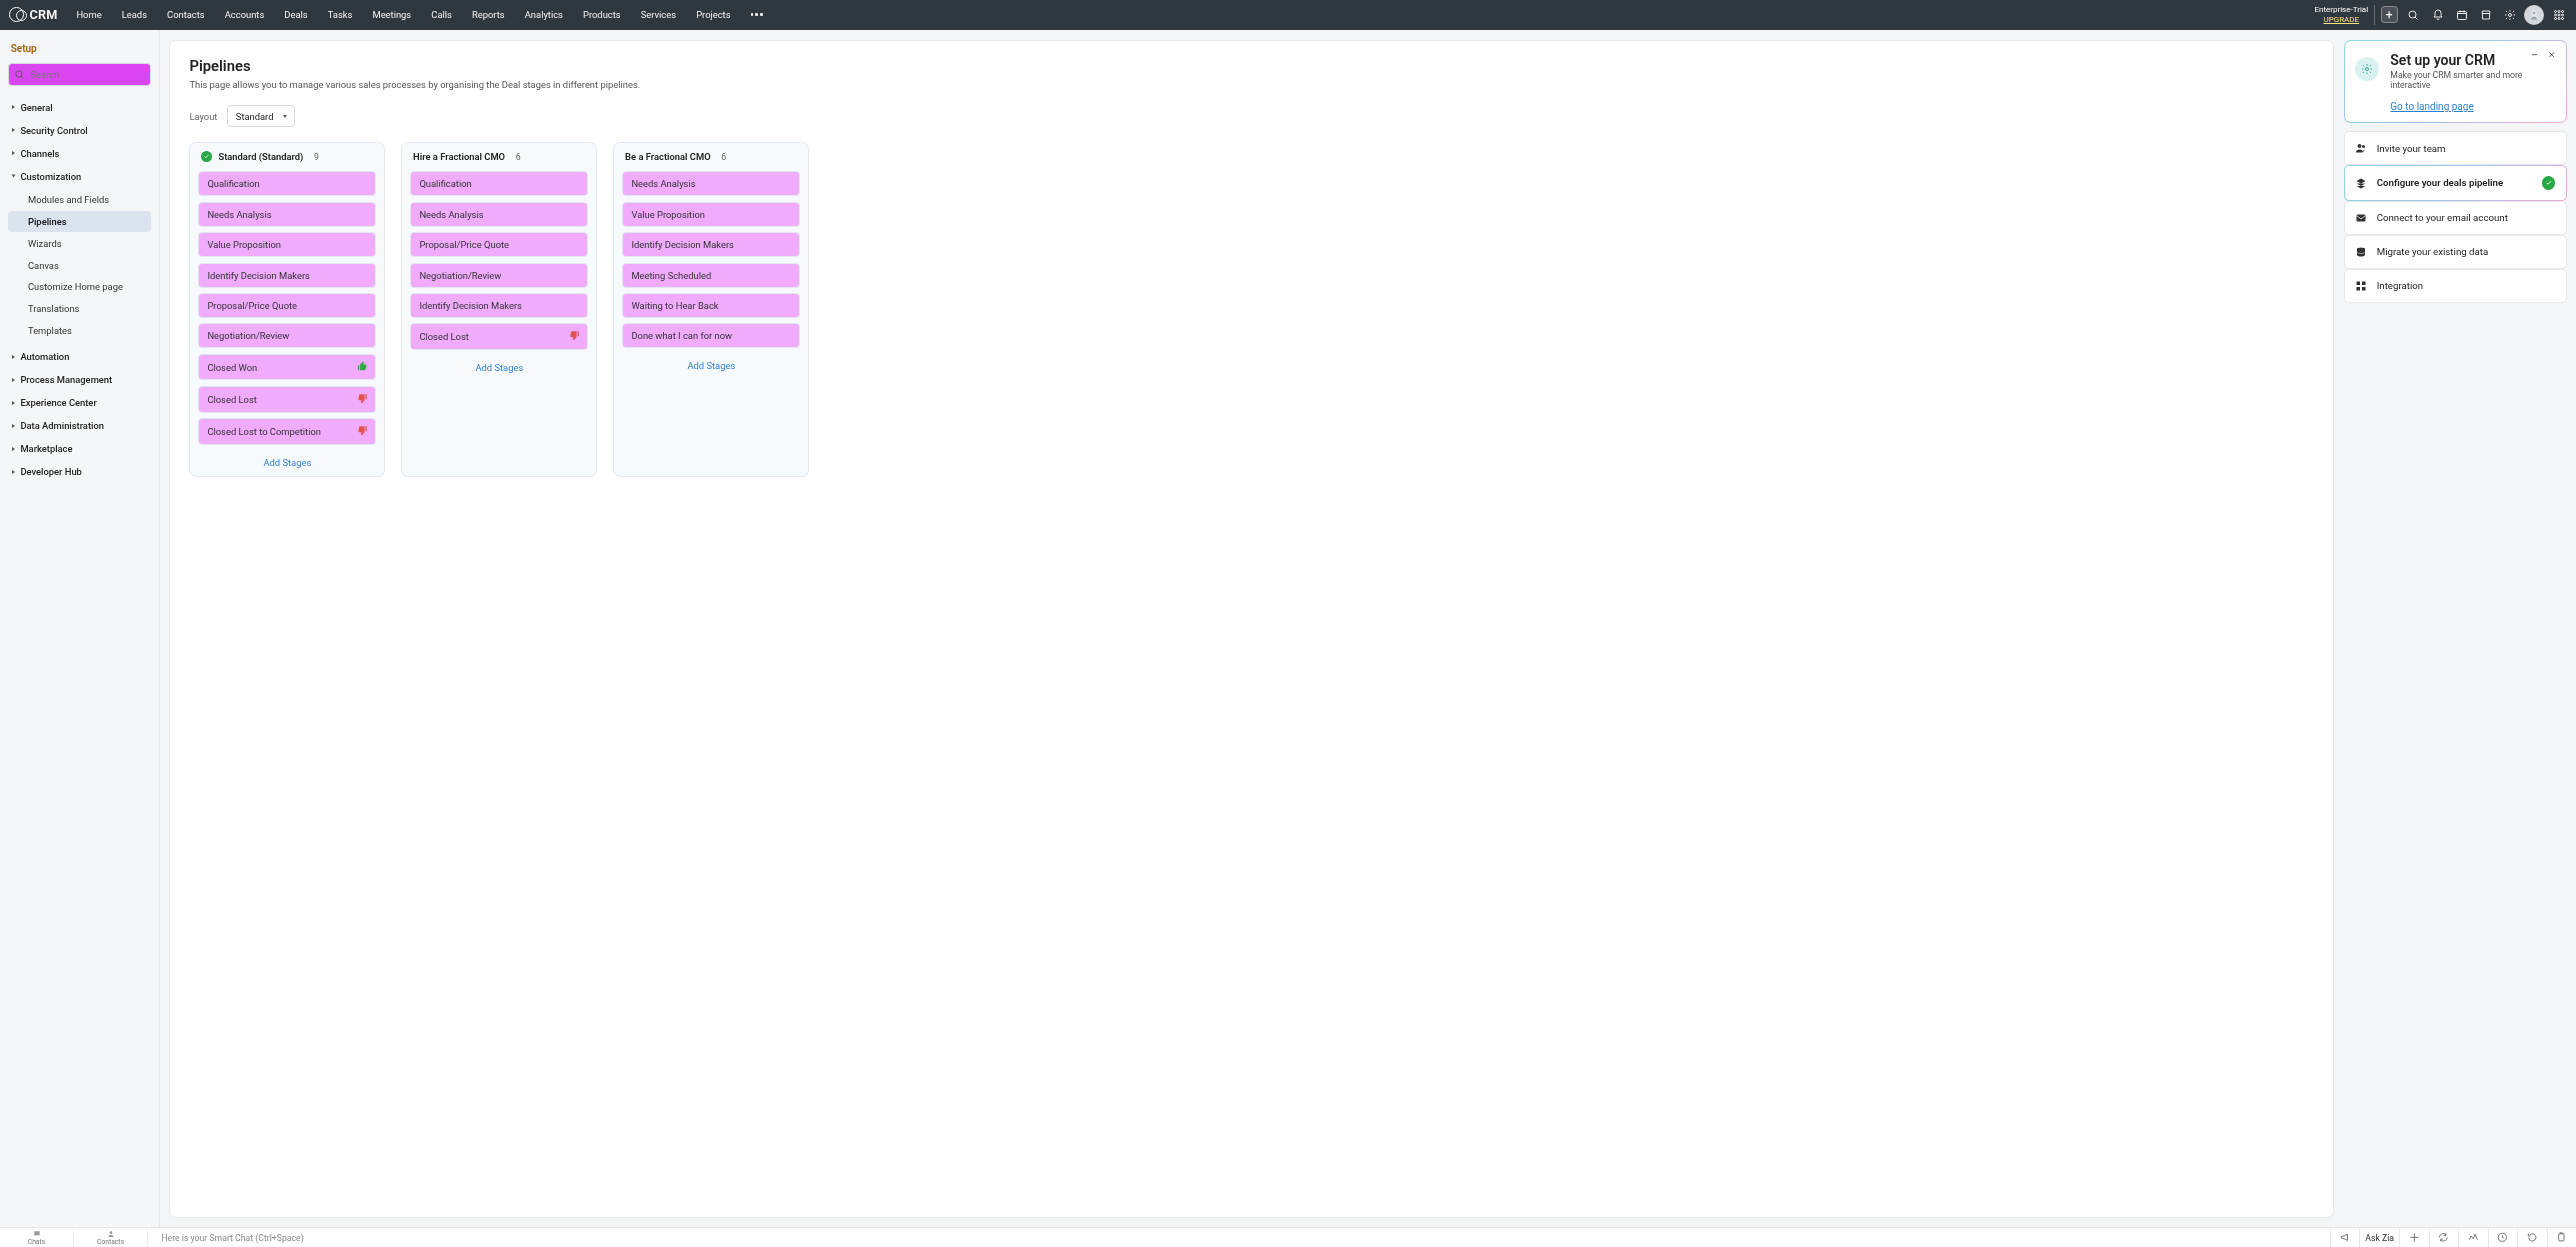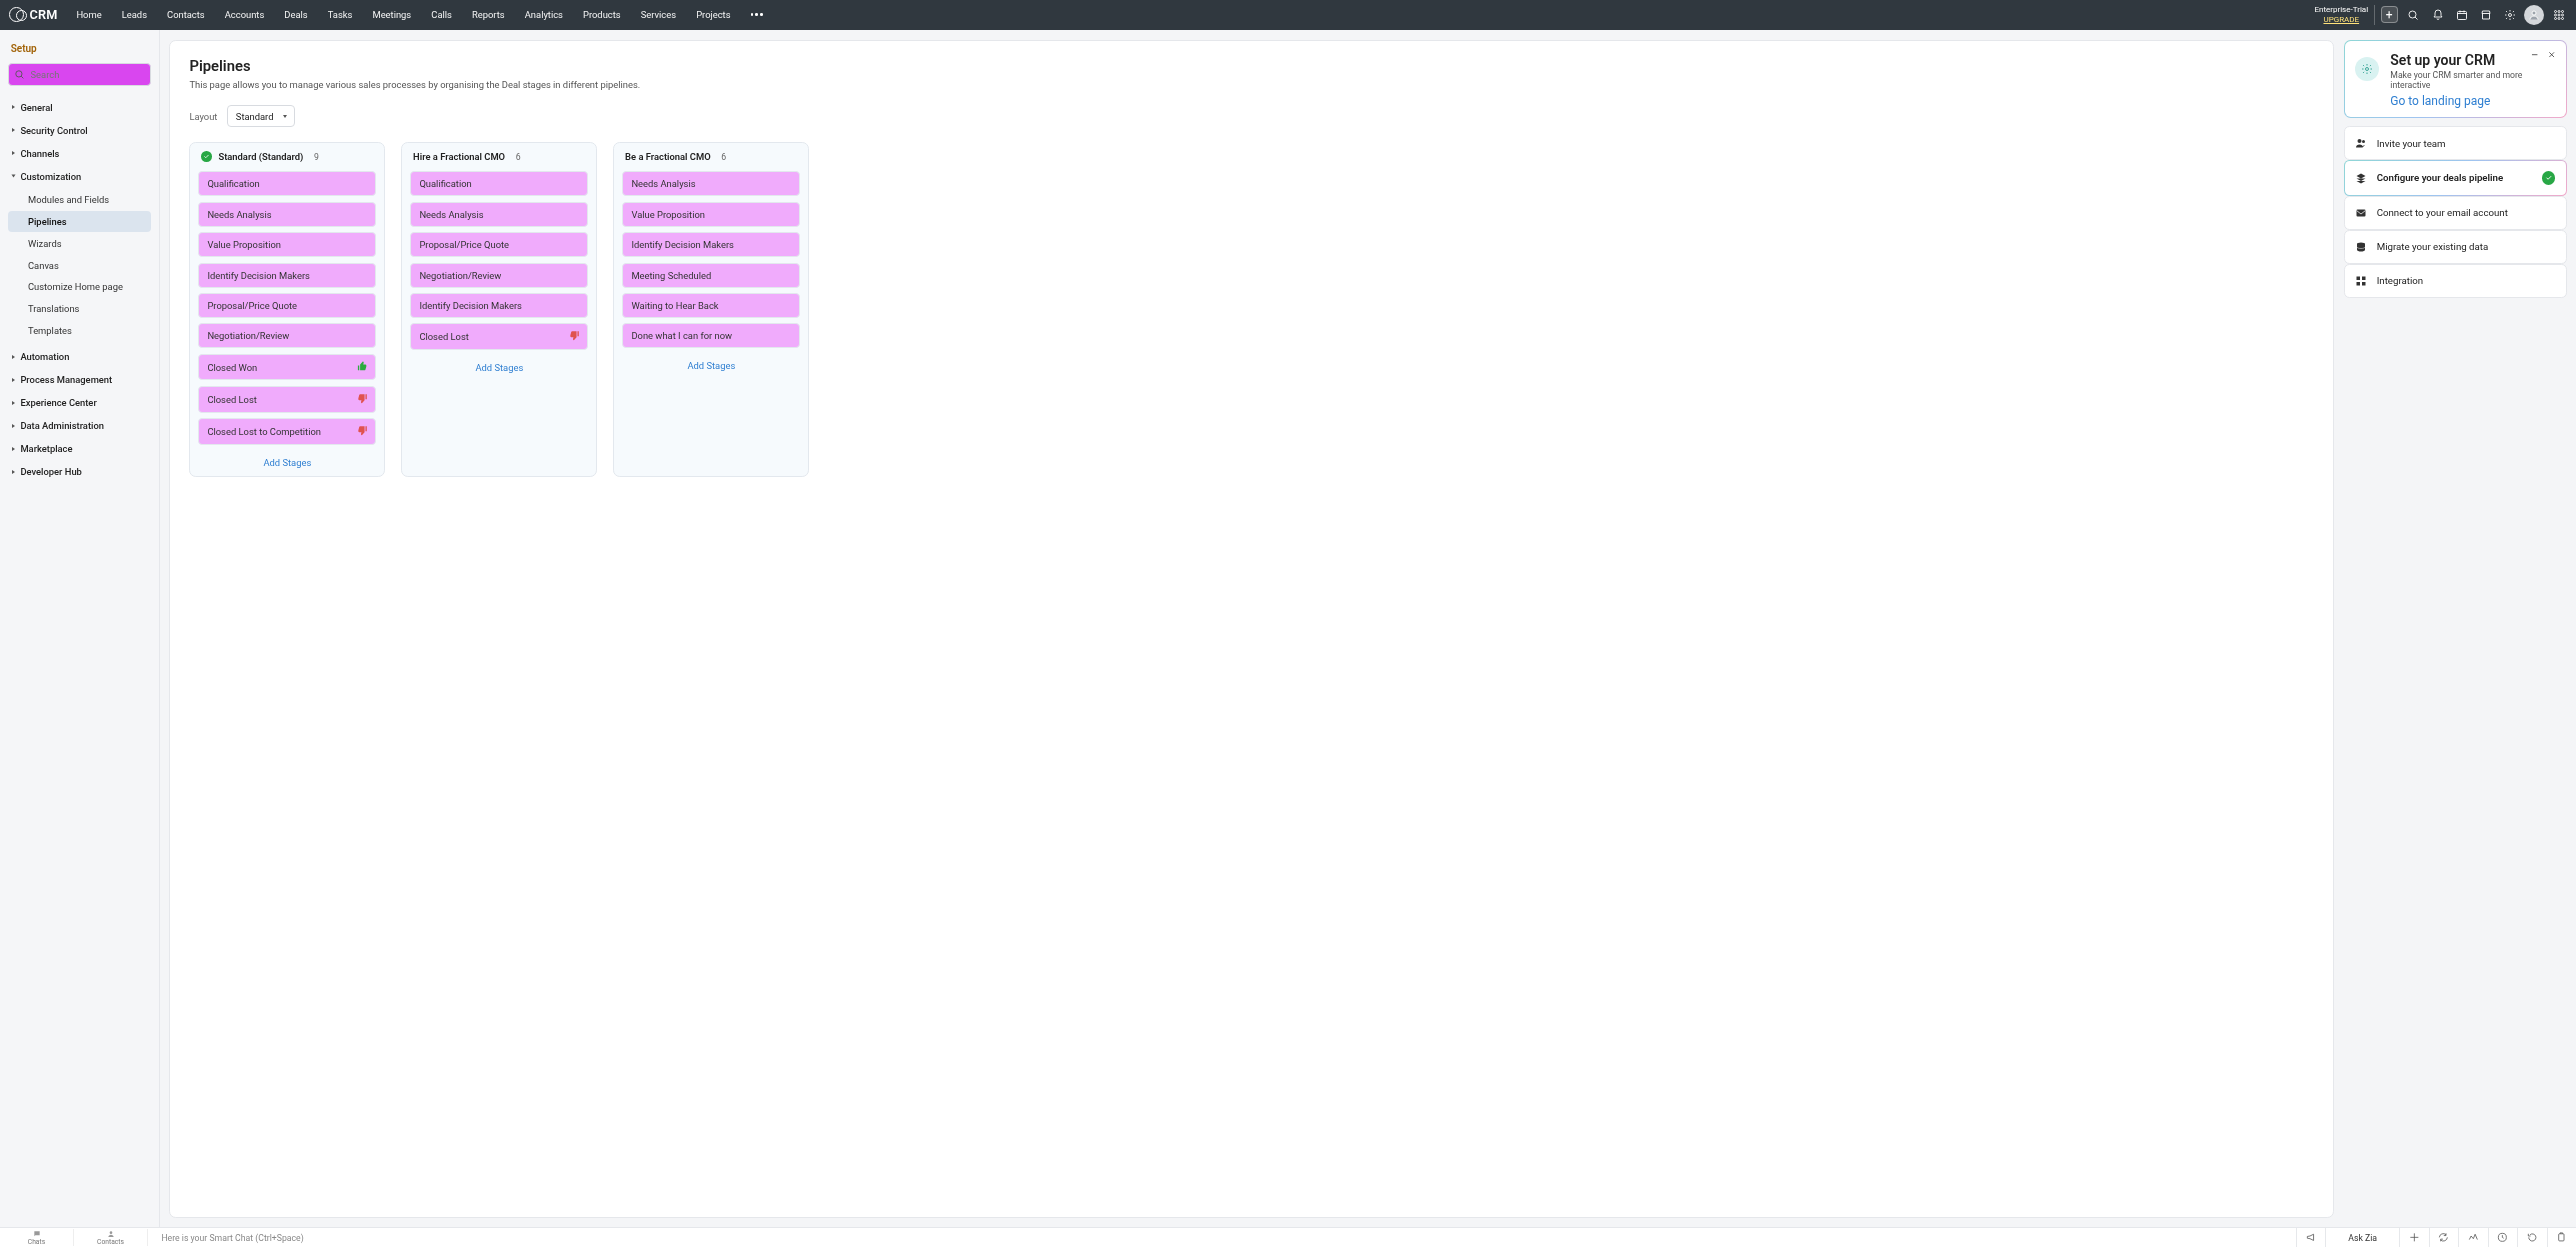--- a/index.html
+++ b/index.html
@@ -66,21 +66,21 @@
 
 .right { width: 223px; display: flex; flex-direction: column; gap: 8px; }
 .promo { background: #fff; border: 0.7px solid transparent; border-radius: 6.7px; padding: 10.7px 10.7px 9.4px; position: relative;
   background-image: linear-gradient(#fff,#fff), linear-gradient(135deg,#8fd6d6 0%, #9fc4f0 50%, #f2a9c9 100%);
   background-origin: border-box; background-clip: padding-box, border-box; }
 .promo .icon { position: absolute; left: 10.7px; top: 16px; width: 24px; height: 24px; border-radius: 50%; background: #d9f2f1; display: flex; align-items: center; justify-content: center; }
 .promo .icon svg { width: 12px; height: 12px; stroke: #2a9d8f; fill: none; stroke-width: 1.8; }
 .promo .body { margin-left: 35px; }
 .promo h3 { font-size: 14px; font-weight: 600; color: #222; }
 .promo p { font-size: 8.7px; color: #555; margin-top: 2px; }
-.promo a { display: inline-block; font-size: 12px; color: #2f7fd1; margin-top: 4px; cursor: pointer; }
+.promo a { display: inline-block; font-size: 10px; color: #2f7fd1; margin-top: 11px; cursor: pointer; text-decoration: underline; }
 .promo .ctrls { position: absolute; right: 8px; top: 8px; display: flex; gap: 5.4px; }
 .promo .ctrls span { width: 12px; height: 12px; display: flex; align-items: center; justify-content: center; color: #444; cursor: pointer; }
 
 .task-card { background: #fff; border: 0.7px solid #e5e7eb; border-radius: 5.4px; padding: 10px 10.7px; display: flex; align-items: center; gap: 9.4px; font-size: 9.7px; color: #222; cursor: pointer; }
 .task-card.active { border: 0.7px solid transparent;
   background-image: linear-gradient(#fff,#fff), linear-gradient(135deg,#8fd6d6 0%, #9fc4f0 50%, #f2a9c9 100%);
   background-origin: border-box; background-clip: padding-box, border-box; font-weight: 600; }
 .task-card .ic { width: 12px; height: 12px; flex: 0 0 12px; }
 .task-card .ic svg { width: 12px; height: 12px; fill: #333; }
 .task-card.active .ok { margin-left: auto; width: 13.4px; height: 13.4px; background: #28a745; border-radius: 50%; display: flex; align-items: center; justify-content: center; }
@@ -88,21 +88,21 @@
 
 
 .bottom { height: 20px; background: #fff; border-top: 0.7px solid #e5e7eb; display: flex; align-items: center; font-size: 8px; color: #888; }
 .bottom .bchat { display: flex; }
 .bottom .bitem { width: 74px; text-align: center; border-right: 0.7px solid #eee; padding-top: 1.3px; display: flex; flex-direction: column; align-items: center; gap: 0.7px; cursor: pointer; font-size: 6.7px; color: #777; }
 .bottom .bitem svg { width: 8px; height: 8px; fill: #999; }
 .bottom .smart { flex: 1; padding-left: 13.4px; font-size: 8.7px; }
 .bottom .tray { display: flex; align-items: center; gap: 0; }
 .bottom .tbtn { width: 29.5px; height: 20px; border-left: 0.7px solid #e6e8eb; display: flex; align-items: center; justify-content: center; cursor: pointer; }
 .bottom .tbtn svg { width: 10.7px; height: 10.7px; stroke: #555; fill: none; stroke-width: 1.8; }
-.bottom .ask { border-left: 0.7px solid #e6e8eb; padding: 0 22px; font-size: 8.7px; color: #333; height: 20px; display: flex; align-items: center; cursor: pointer; }
+.bottom .ask { border-left: 0.7px solid #e6e8eb; padding: 0 5px; font-size: 8.7px; color: #333; height: 20px; display: flex; align-items: center; cursor: pointer; }
 </style>
 </head>
 <body>
 
 <div class="topbar">
   <div class="brand">
     <span class="brand-icon"></span>
     <span class="brand-name">CRM</span>
   </div>
   <div class="nav-links" id="nav-links">

